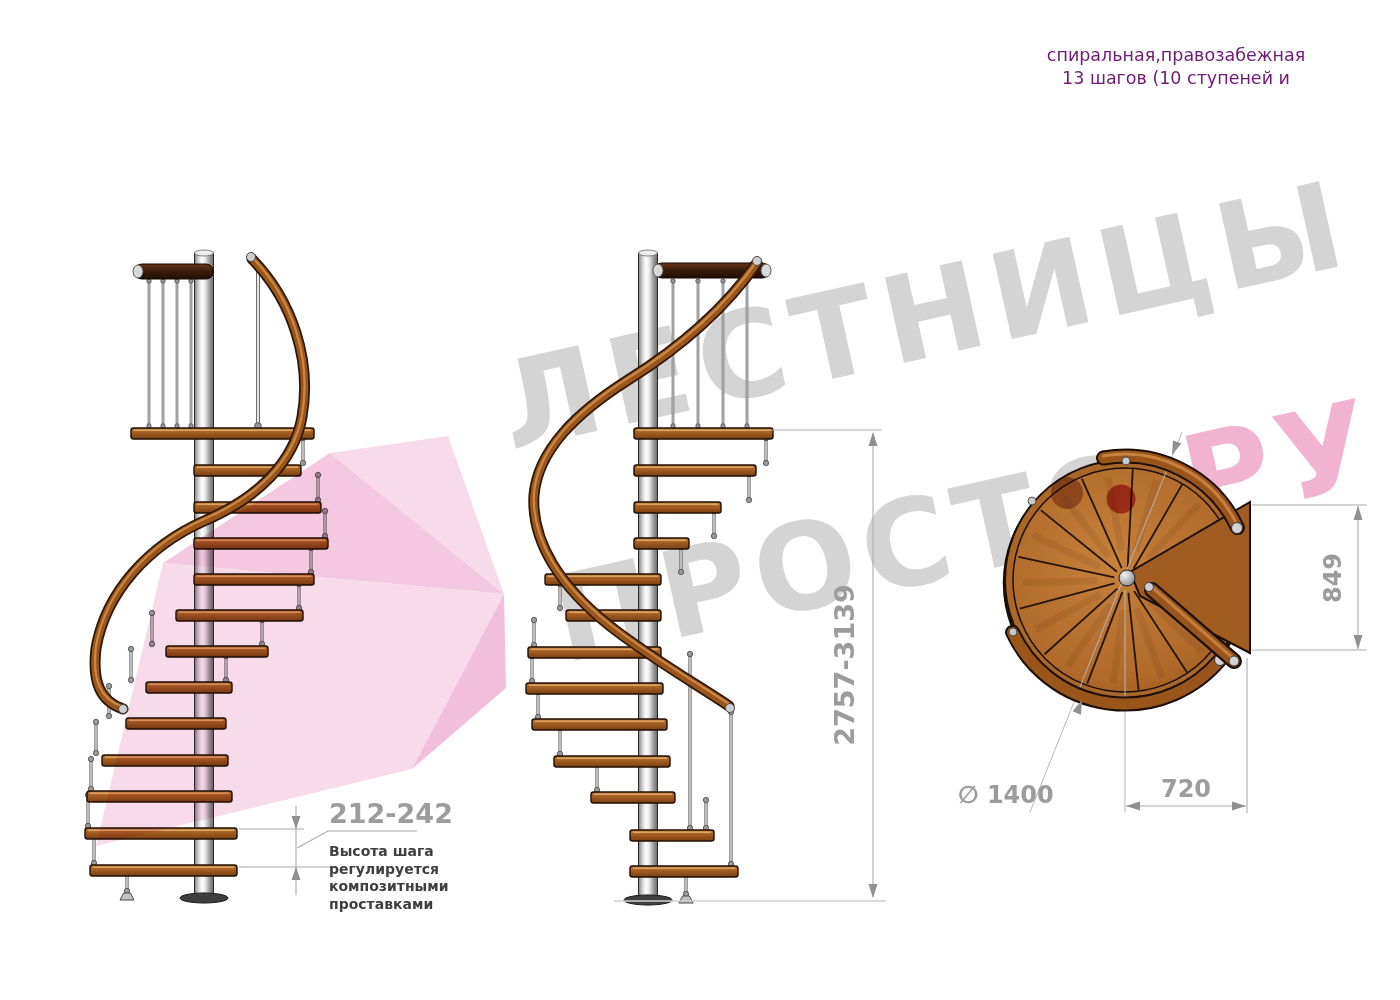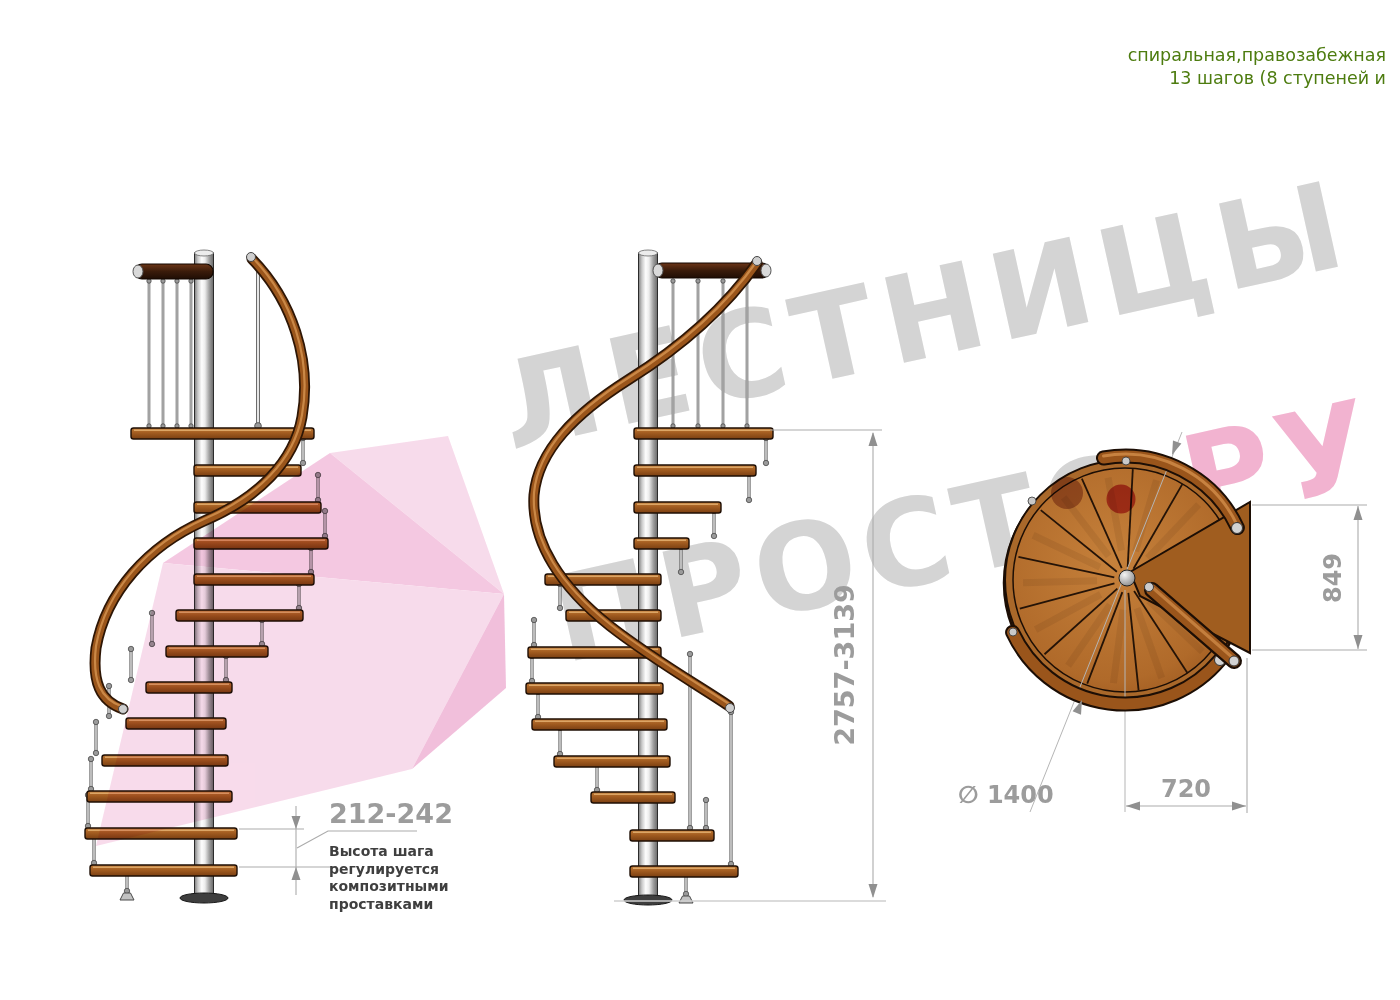--- a/index.html
+++ b/index.html
@@ -1,20 +1,20 @@
 <!DOCTYPE html>
 <html><head>
 <meta charset="utf-8">
 <style>
   html,body{margin:0;padding:0;background:#ffffff;}
   #page{position:relative;width:1400px;height:1000px;background:#fff;overflow:hidden;
         font-family:"DejaVu Sans","Liberation Sans",sans-serif;}
   #page svg{position:absolute;left:0;top:0;}
-  .title-block{position:absolute;top:44px;right:14px;width:420px;text-align:right;
-    font-size:17.5px;line-height:22.5px;font-weight:500;color:#4d7c0f;z-index:6;}
+  .title-block{position:absolute;top:44px;right:14px;width:420px;text-align:center;
+    font-size:17.5px;line-height:22.5px;font-weight:500;color:#701a75;z-index:6;}
   .wm{position:absolute;white-space:nowrap;font-weight:bold;z-index:1;
       transform-origin:0 50%;transform:rotate(-12.5deg);line-height:1;}
   #wm-line1{left:502px;top:350px;font-size:120px;letter-spacing:10px;}
   #wm-line2{left:556px;top:563px;font-size:120px;letter-spacing:8px;}
   .wm-dot-spacer{display:inline-block;width:34px;height:30px;visibility:hidden;}
   #scene{z-index:2;}
   #tint{z-index:3;mix-blend-mode:multiply;pointer-events:none;}
   .dimtxt{font-family:"DejaVu Sans","Liberation Sans",sans-serif;font-weight:bold;fill:#9c9c9c;}
   .notetxt{font-family:"DejaVu Sans","Liberation Sans",sans-serif;font-weight:bold;fill:#3f3f3f;font-size:14px;}
   .dline{stroke:#ababab;stroke-width:1.1;fill:none;}
@@ -409,15 +409,15 @@
       <path d="M330,453 L504,594 L163,563 Z" fill="#f3c3de"></path>
       <path d="M163,563 L504,594 L412,769 L96,846 Z" fill="#f7d7e9"></path>
       <path d="M504,594 L506,688 L412,769 Z" fill="#f0b9d8"></path>
     </g>
     <circle cx="1067" cy="493" r="16" fill="#8a3a2c" opacity="0.5"></circle>
     <circle cx="1121" cy="499" r="14.5" fill="#c5303e" opacity="0.78"></circle>
   </svg>
 
   <div class="title-block">
     <div>спиральная,правозабежная</div>
-    <div>13 шагов (8 ступеней и</div>
+    <div>13 шагов (10 ступеней и</div>
   </div>
 </div>
 
 </body></html>

